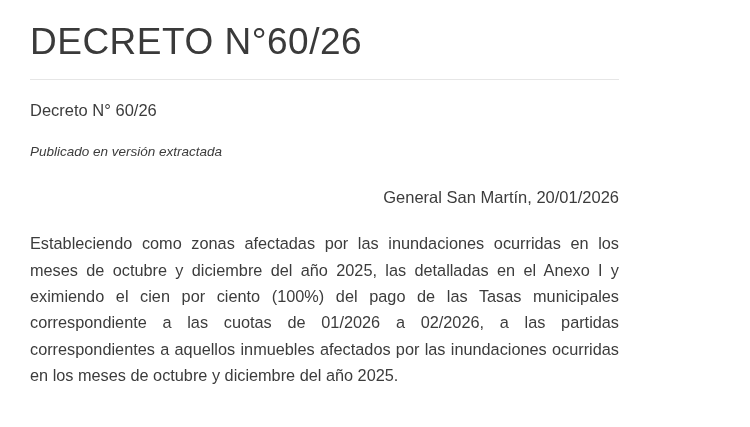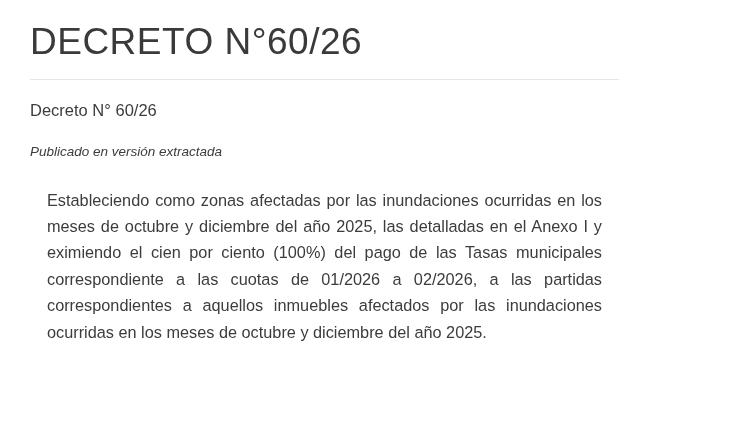--- a/index.html
+++ b/index.html
@@ -54,25 +54,26 @@
     color: #3c3c3c;
     margin: 0 0 22px 0;
     line-height: 1.3;
   }
   .body-text {
     font-size: 16.3px;
     line-height: 1.62;
     color: #3c3c3c;
     text-align: justify;
     text-justify: inter-word;
-    margin: 17px;
+    margin: 0;
   }
 </style>
 </head>
 <body>
 
 <div class="page">
   <h1 class="doc-title">DECRETO N°60/26</h1>
   <hr class="title-rule">
   <p class="subtitle">Decreto N° 60/26</p>
   <p class="note">Publicado en versión extractada</p>
+  <p class="place-date">General San Martín, 20/01/2026</p>
   <p class="body-text">Estableciendo como zonas afectadas por las inundaciones ocurridas en los meses de octubre y diciembre del año 2025, las detalladas en el Anexo I y eximiendo el cien por ciento (100%) del pago de las Tasas municipales correspondiente a las cuotas de 01/2026 a 02/2026, a las partidas correspondientes a aquellos inmuebles afectados por las inundaciones ocurridas en los meses de octubre y diciembre del año 2025.</p>
 </div>
 
 </body></html>

